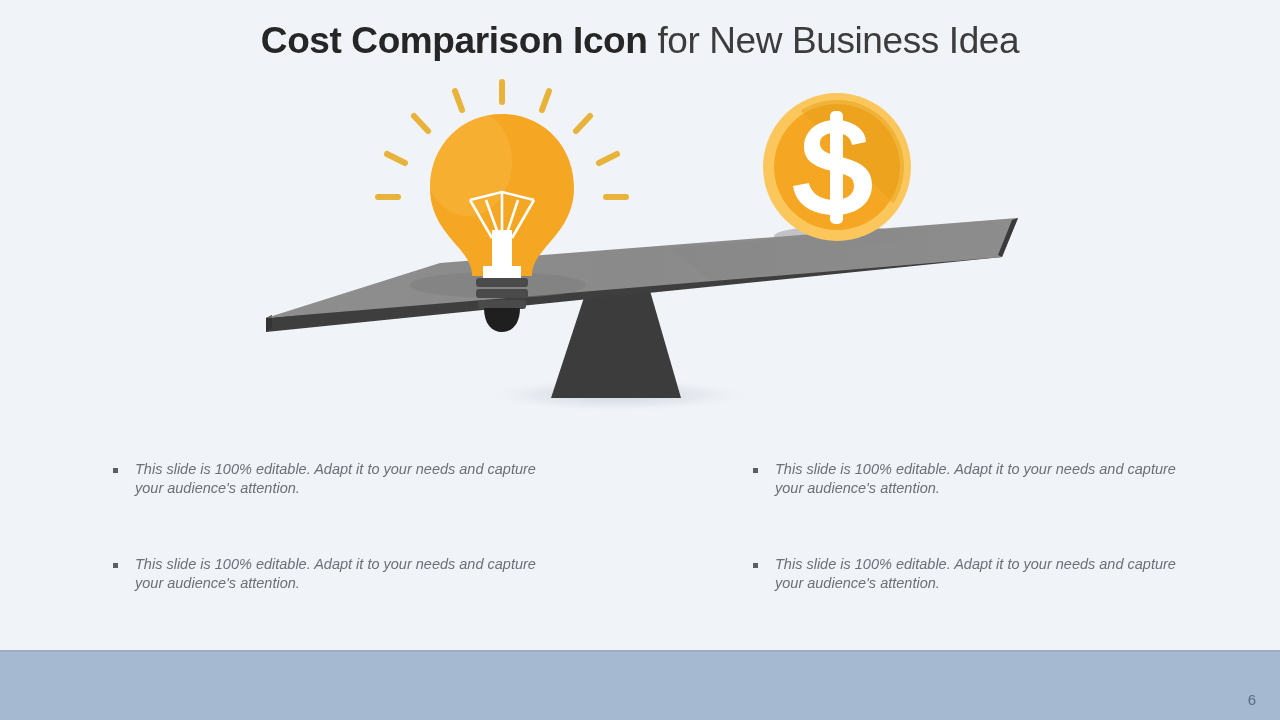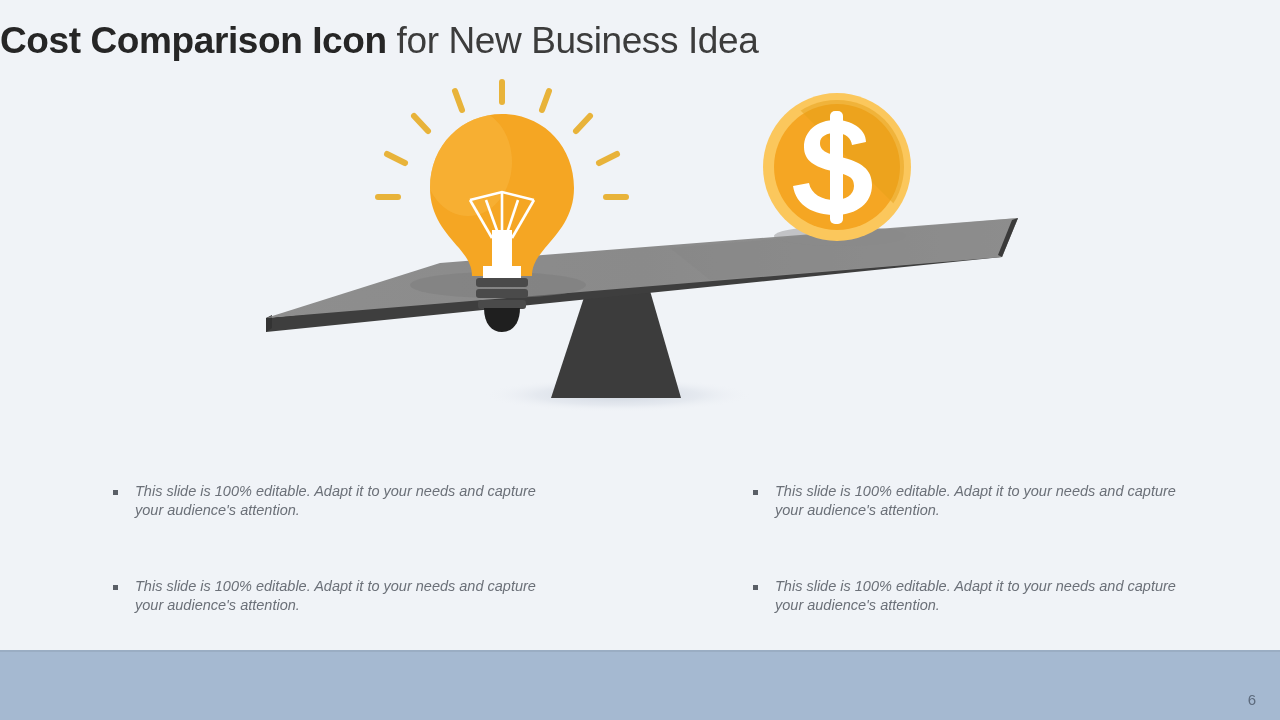--- a/index.html
+++ b/index.html
@@ -14,21 +14,21 @@
     overflow: hidden;
     position: relative;
   }
 
   
   .slide-title {
     position: absolute;
     top: 18px;
     left: 0;
     width: 1280px;
-    text-align: left;
+    text-align: center;
     font-size: 37px;
     line-height: 46px;
     letter-spacing: -0.4px;
     white-space: nowrap;
     color: #3a3a3a;
   }
   .slide-title .t-bold {
     font-weight: bold;
     color: #262626;
   }
@@ -46,21 +46,21 @@
     height: 360px;
   }
   .illustration svg {
     display: block;
   }
 
   
   .bullets {
     position: absolute;
     left: 0;
-    top: 470px;
+    top: 448px;
     width: 1147px;
     height: 170px;
   }
   .bullet-col {
     position: absolute;
     width: 430px;
   }
   .col-left  { left: 113px; }
   .col-right { left: 753px; }
   .row-1 { top: 12px; }

